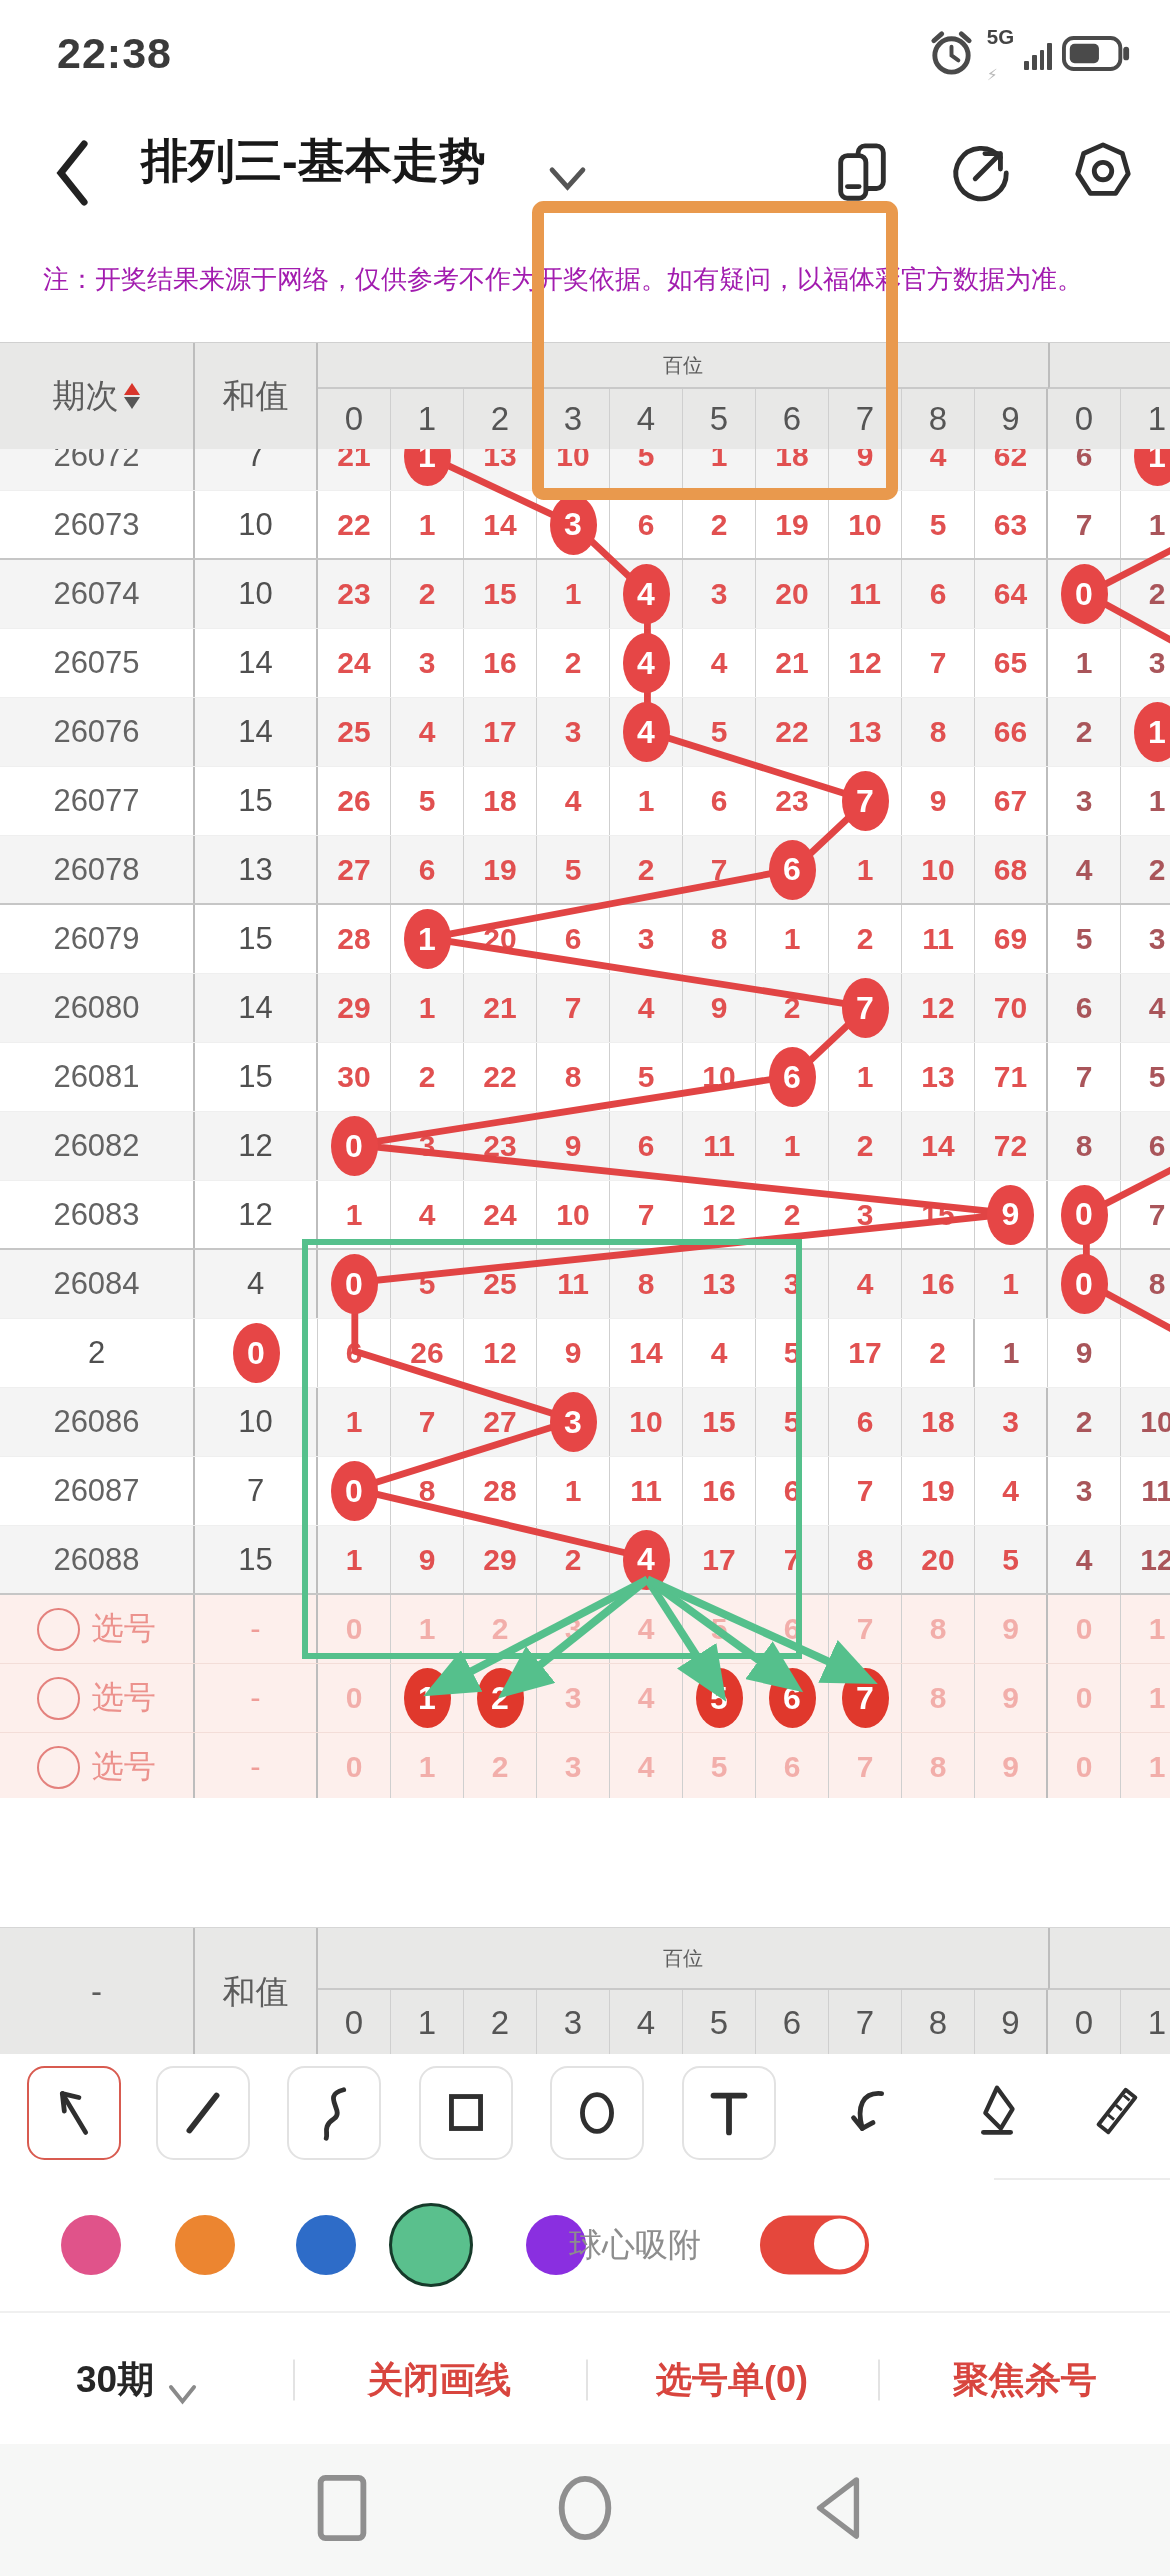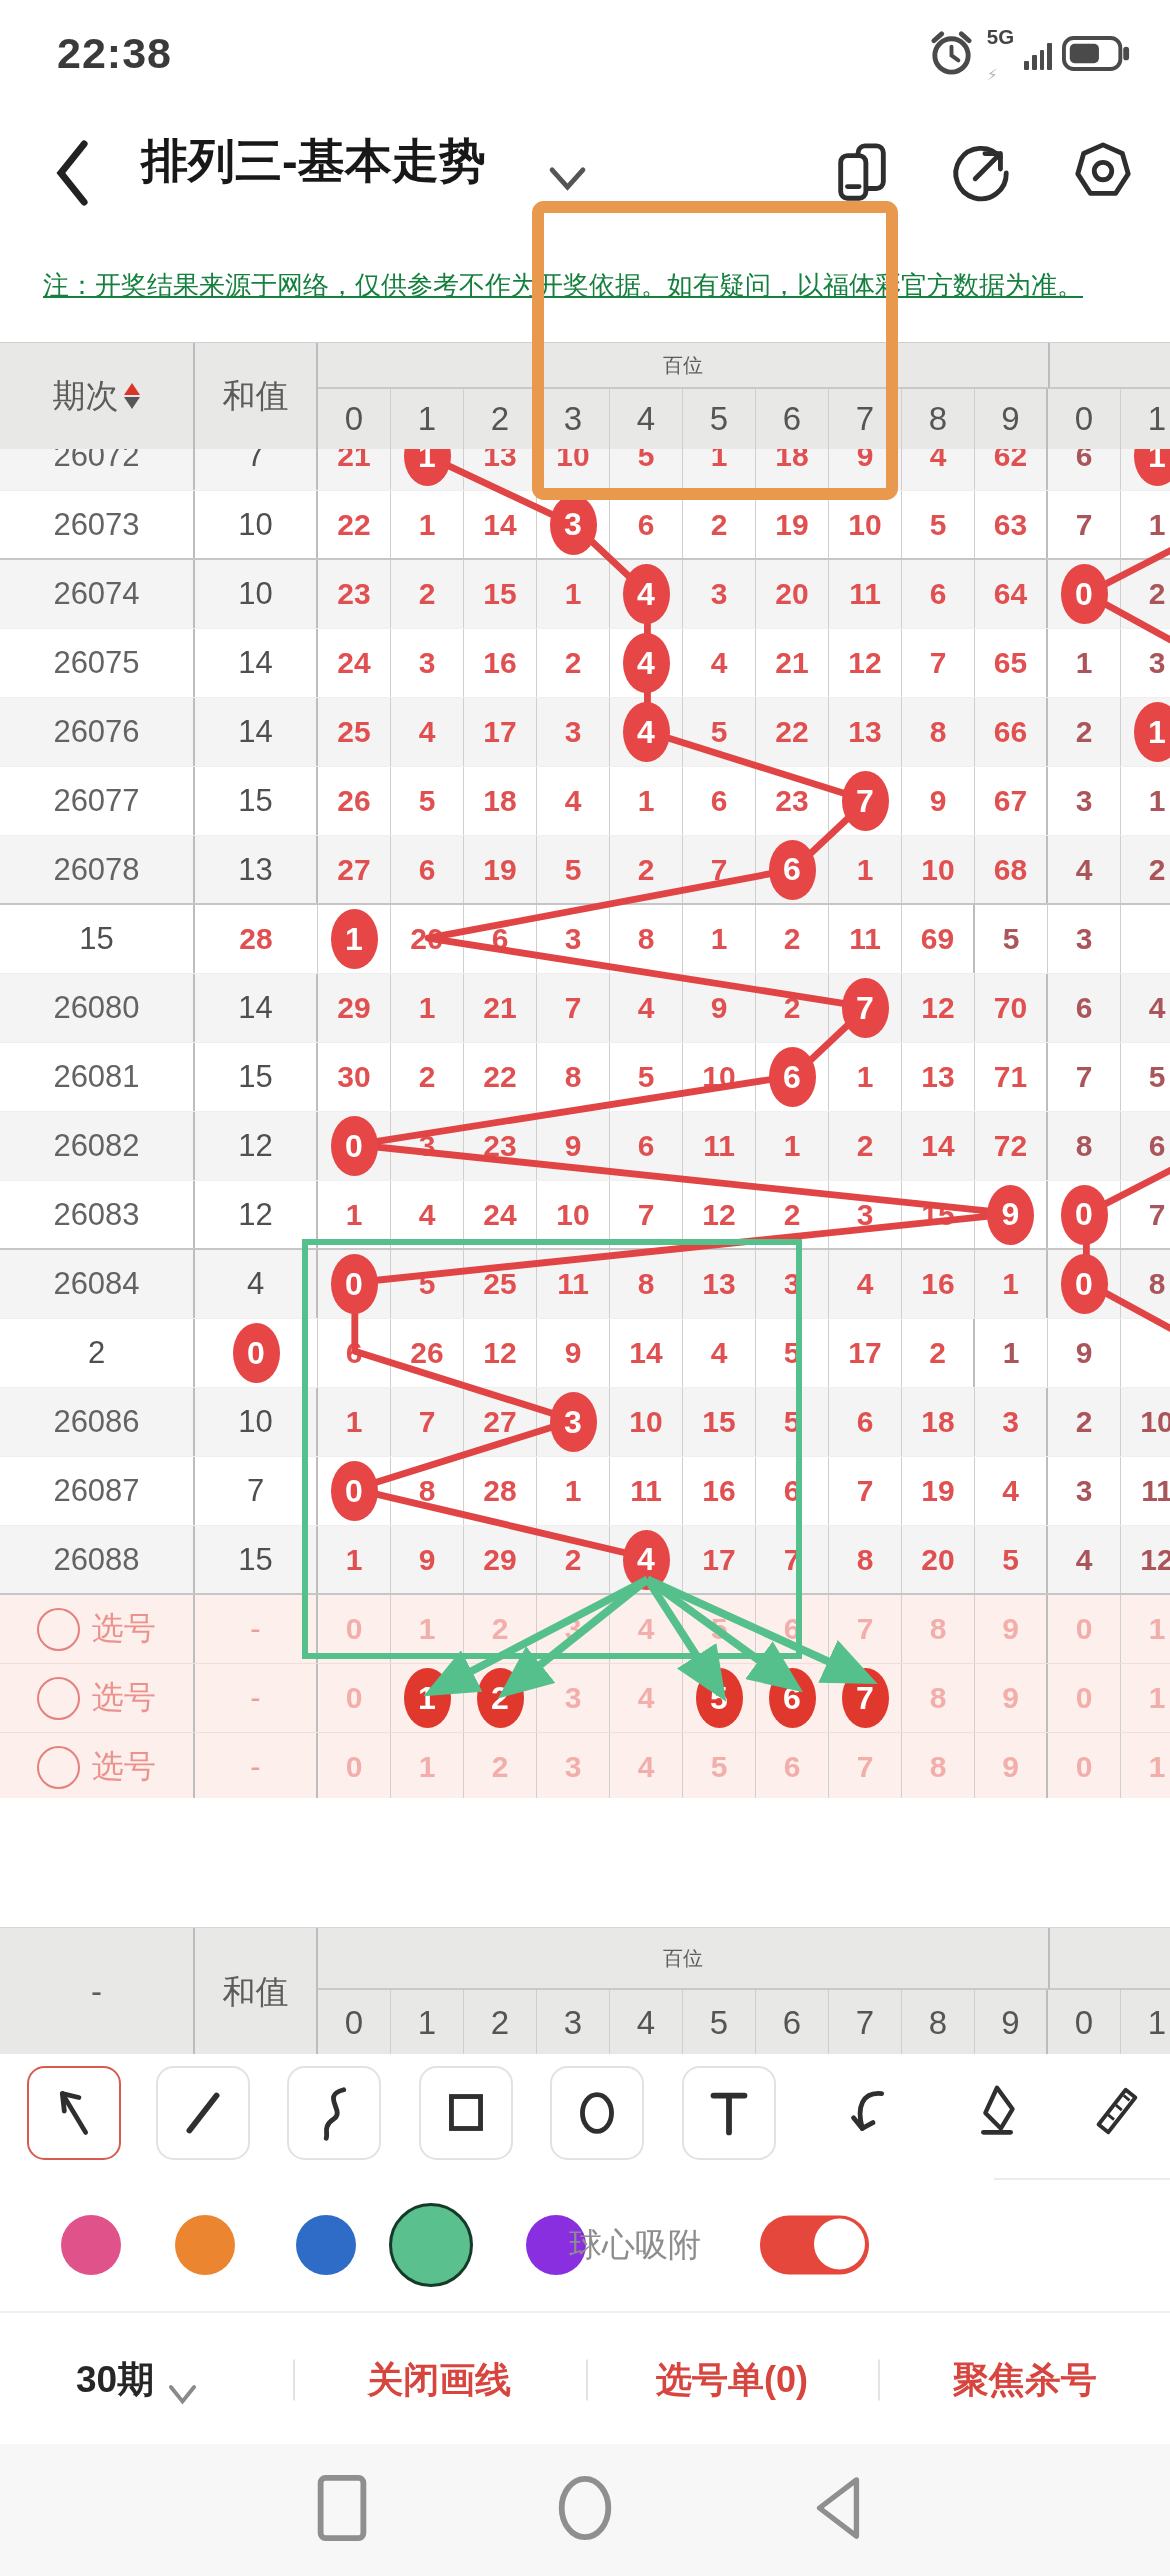--- a/index.html
+++ b/index.html
@@ -14,21 +14,21 @@
   .bolt{font-size:15.6px;color:#b9b9b9;margin-top:17.6px;margin-right:-5.9px;}
   .bars{display:flex;align-items:flex-end;gap:2.9px;height:29px;}
   .bars i{display:block;width:4.9px;background:#4a4a4a;border-radius:1px;}
 
   
   .appheader{position:absolute;top:107px;left:0;width:1171px;height:137px;}
   .backchev{position:absolute;left:51px;top:31px;}
   .apptitle{position:absolute;left:141px;top:23.4px;font-size:47px;font-weight:700;color:#181818;}
   .titlechev{position:absolute;left:548px;top:59px;}
   .hicon{position:absolute;top:33px;}
-  .notice{position:absolute;top:268px;left:43px;width:1122px;font-size:26px;color:#15803d;letter-spacing:0px;white-space:nowrap;text-decoration:underline;}
+  .notice{position:absolute;top:262px;left:43px;width:1122px;font-size:26px;color:#a21caf;letter-spacing:0px;white-space:nowrap;}
 
   
   .tgrid{display:grid;grid-template-columns:195px 123px repeat(10,73px) 73px 73px;}
 
   
   .thead{position:absolute;top:342px;left:0;width:1171px;height:107px;background:#e8e8e7;border-top:1px solid #d0d0d0;border-bottom:1px solid #c4c4c4;overflow:hidden;}
   .thead .tgrid{grid-template-rows:46px 60px;width:1221px;}
   .hc{display:flex;align-items:center;justify-content:center;color:#5c5c5c;}
   .hc.span2{grid-row:span 2;font-size:33px;}
   .hc.sect{font-size:20px;border-bottom:2px solid #c9c9c9;}
@@ -311,20 +311,21 @@
           <div class="cell ncell bR">
             <span class="hitc">6</span>
           </div>
           <div class="cell ncell bR">1</div>
           <div class="cell ncell bR">10</div>
           <div class="cell ncell bRT">68</div>
           <div class="cell ecell bR">4</div>
           <div class="cell ecell bR">2</div>
         </div>
         <div class="trow tgrid  ">
+          <div class="cell pcell bRT">26079</div>
           <div class="cell scell bRT">15</div>
           <div class="cell ncell bR">28</div>
           <div class="cell ncell bR">
             <span class="hitc">1</span>
           </div>
           <div class="cell ncell bR">20</div>
           <div class="cell ncell bR">6</div>
           <div class="cell ncell bR">3</div>
           <div class="cell ncell bR">8</div>
           <div class="cell ncell bR">1</div>

